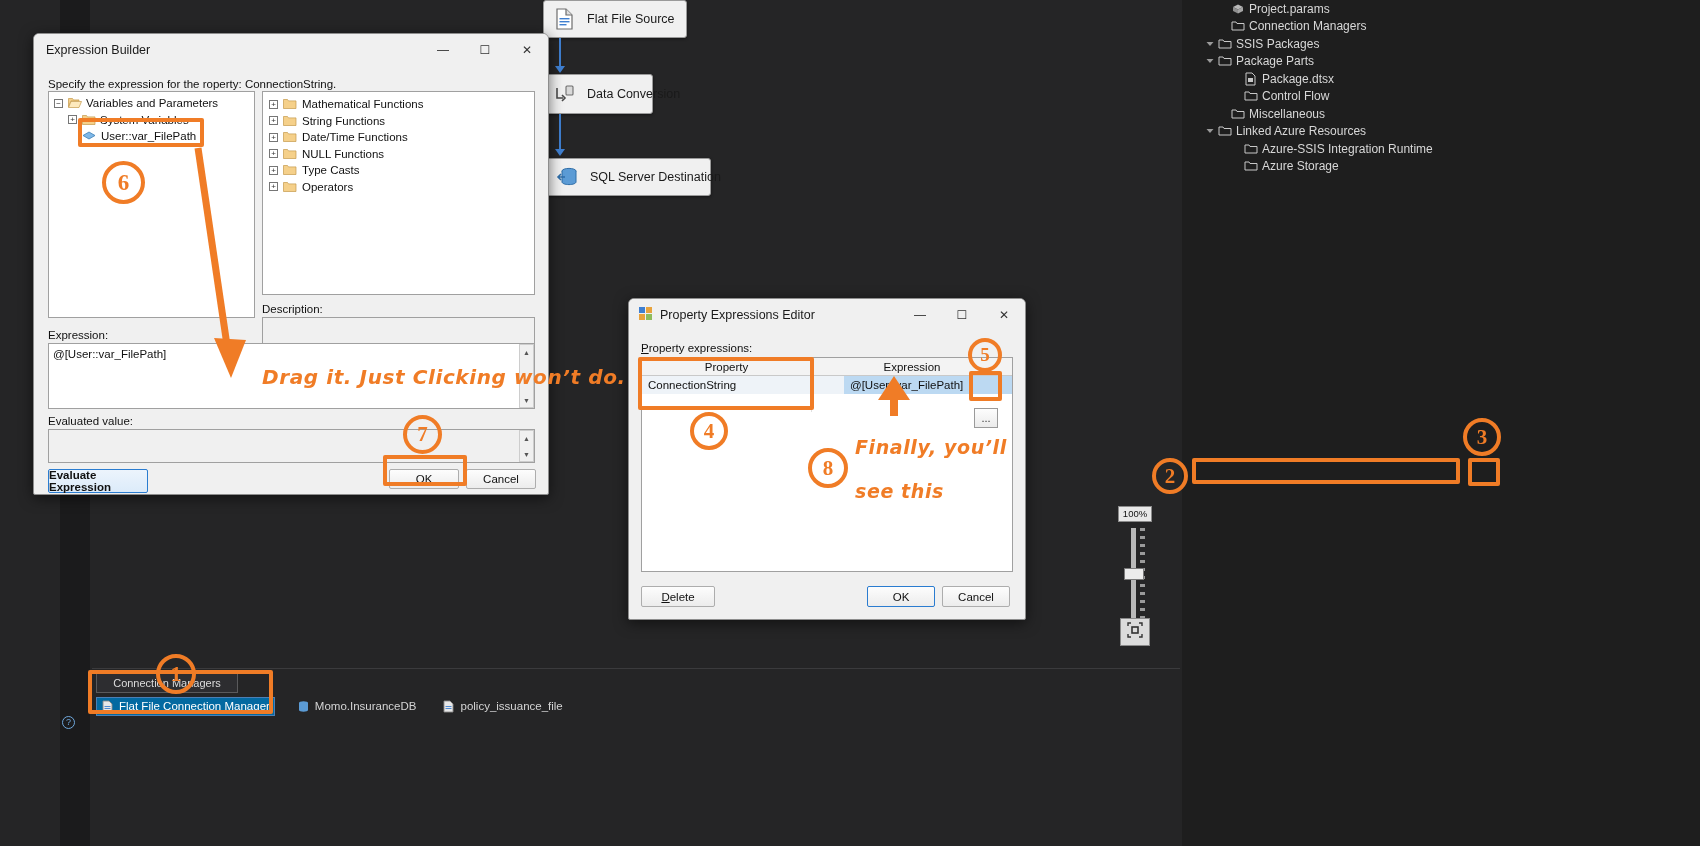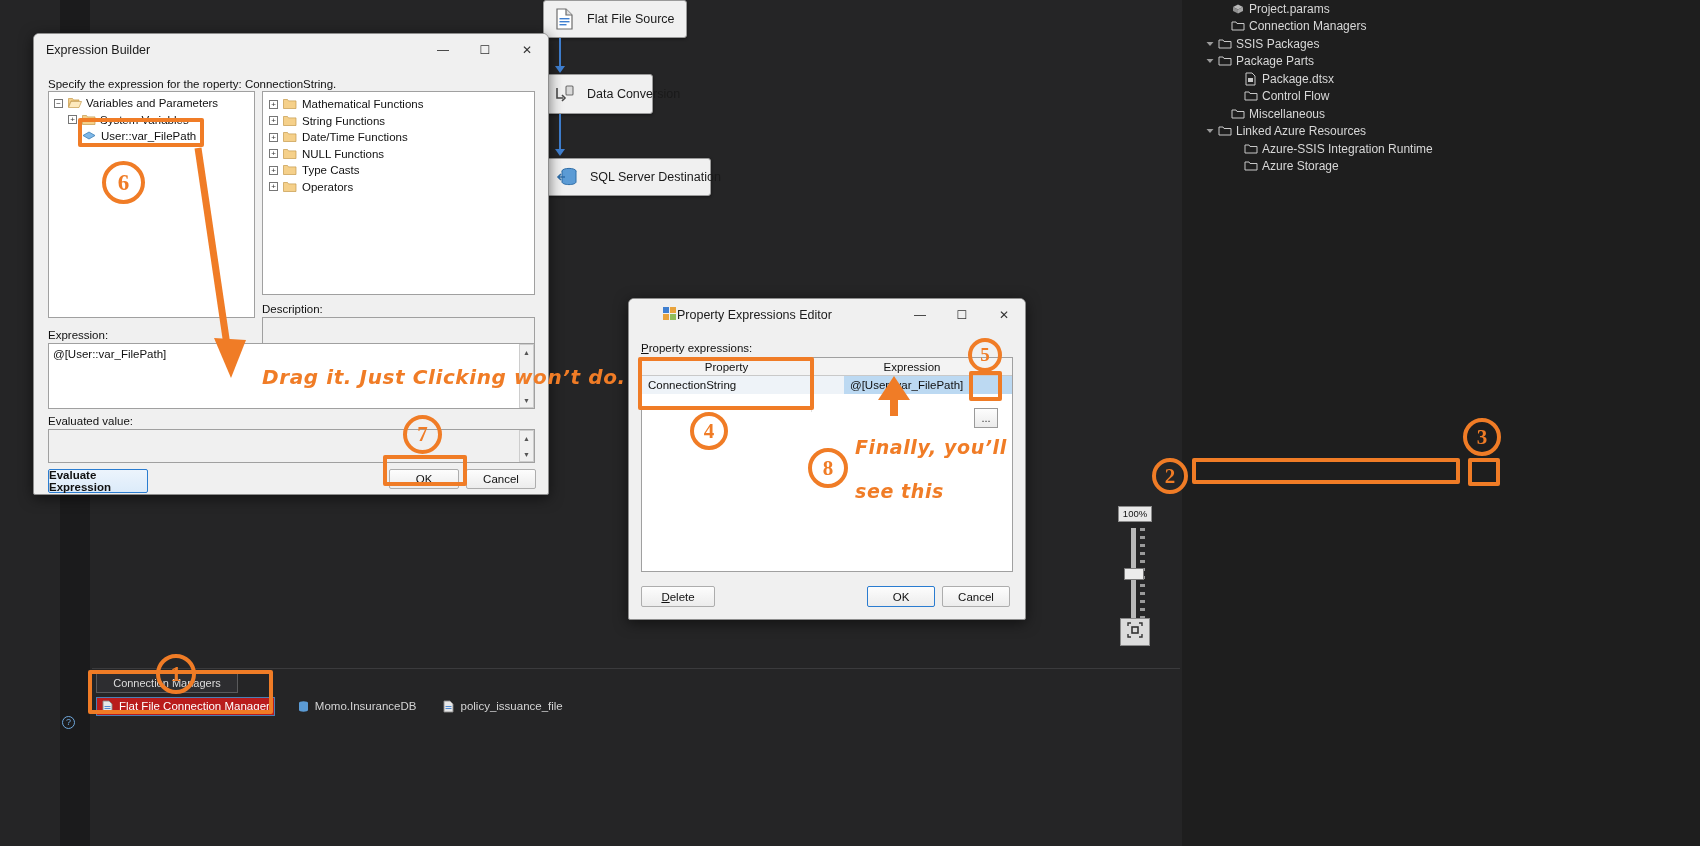--- a/index.html
+++ b/index.html
@@ -59,41 +59,41 @@
     position: absolute; left: 92px; top: 668px; width: 1088px; height: 82px;
     background: #252526; border-top: 1px solid #3b3b3d;
   }
   .cm-tab {
     position: absolute; left: 4px; top: 4px; width: 142px; height: 20px;
     background: #2d2d30; border: 1px solid #5a5a5c; color: #dcdcdc;
     font-size: 11px; display:flex; align-items:center; justify-content:center;
   }
   .cm-items { position: absolute; left: 4px; top: 26px; height: 22px; display: flex; align-items: center; gap: 18px; }
   .cm-item { display: flex; align-items: center; gap: 5px; color: #d4d4d4; font-size: 11.5px; white-space: nowrap; padding: 2px 4px; }
-  .cm-item.sel { background: #b91c1c; border: 1px solid #4b7fb5; color: #ffffff; }
+  .cm-item.sel { background: #0369a1; border: 1px solid #4b7fb5; color: #ffffff; }
   .mini-ic { width: 13px; height: 13px; flex:0 0 13px; }
 
   .cm-lower { position: absolute; left: 92px; top: 688px; width: 1088px; height: 62px; border: 1px solid #3b3b3d; border-top: none; }
 
   
   .right-panel { position: absolute; left: 1182px; top: 0; width: 518px; height: 846px; background: #1e1e1e; }
   .se-tree { position: absolute; left: 8px; top: 0; width: 500px; height: 370px; padding-top: 0px; }
   .tree-row { display:flex; align-items:center; height: 17.5px; color: #d8d8d8; font-size: 12px; white-space: nowrap; }
   .tw { width: 13px; flex: 0 0 13px; display: flex; align-items:center; justify-content:center; }
   .tw svg { display:block; }
   .ti { width: 17px; flex: 0 0 17px; display:flex; align-items:center; justify-content:center; }
   .tlabel { padding-left: 3px; }
   .help-circ { position: absolute; left: 62px; top: 716px; width: 13px; height: 13px; border: 1px solid #6fa8dc; border-radius: 50%; color:#6fa8dc; font-size: 9px; text-align:center; line-height: 11px; }
 
   
   .dlg { position: absolute; background: #f0f0f0; border: 1px solid #8d8d8d; box-shadow: 0 3px 14px rgba(0,0,0,.55); }
   #dlg-eb { left: 33px; top: 33px; width: 516px; height: 462px; border-radius: 6px 6px 2px 2px; }
   .dlg-tb { height: 31px; display:flex; align-items:center; background: #f0f0f0; border-radius: 5px 5px 0 0; }
   .dlg-title { flex: 1; font-size: 12.5px; color: #1a1a1a; padding-left: 12px; }
-  .dlg-title.withicon { display:flex; align-items:center; padding-left: 9px; margin-left: 24px; }
+  .dlg-title.withicon { display:flex; align-items:center; gap: 7px; padding-left: 9px; }
   .wbtn { width: 42px; height: 30px; display:flex; align-items:center; justify-content:center; color:#333; font-size: 12px; }
 
   .dlg-body { position: relative; }
   .lbl { position: absolute; font-size: 11.5px; color: #111; }
   .panel { position: absolute; background: #ffffff; border: 1px solid #a0a0a0; }
   .panel.ro { background: #f0f0f0; }
 
   .tree2 { font-size: 11.5px; color: #111; }
   .t2row { display:flex; align-items:center; height: 16.5px; white-space: nowrap; }
   .exp-box { width: 9px; height: 9px; border: 1px solid #767676; background:#fff; color:#333; font-size: 8px; line-height: 7px; text-align:center; margin-right: 4px; flex:0 0 9px; }

